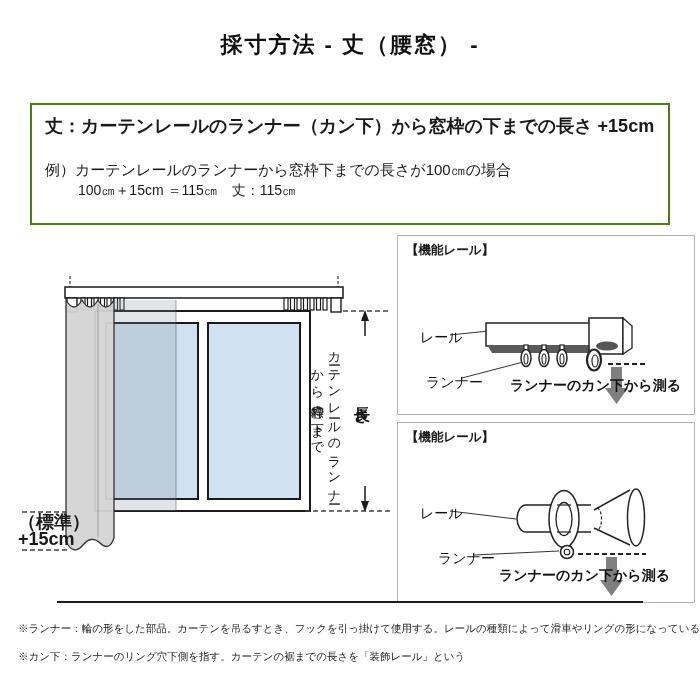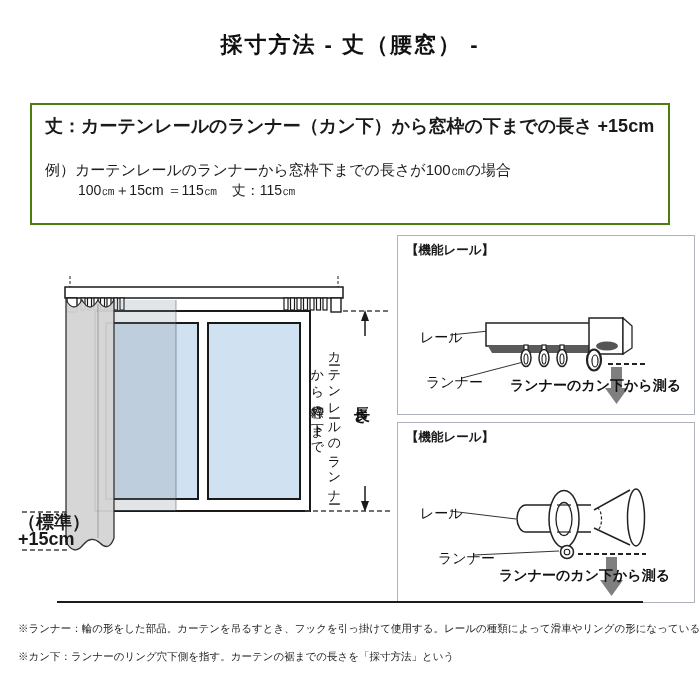--- a/index.html
+++ b/index.html
@@ -198,13 +198,13 @@
       <polygon points="202,157 225,157 213.5,173"></polygon>
     </g>
   </svg>
   <div class="small-label" style="left:22px;top:82px;">レール</div>
   <div class="small-label" style="left:40px;top:127px;">ランナー</div>
   <div class="small-caption" style="left:101px;top:144px;">ランナーのカン下から測る</div>
 </div>
 
 <div class="abs divider"></div>
 <div class="abs footnote f1">※ランナー：輪の形をした部品。カーテンを吊るすとき、フックを引っ掛けて使用する。レールの種類によって滑車やリングの形になっている。</div>
-<div class="abs footnote f2">※カン下：ランナーのリング穴下側を指す。カーテンの裾までの長さを「採寸方法」という</div>
+<div class="abs footnote f2">※カン下：ランナーのリング穴下側を指す。カーテンの裾までの長さを「装飾レール」という</div>
 
 </body></html>

